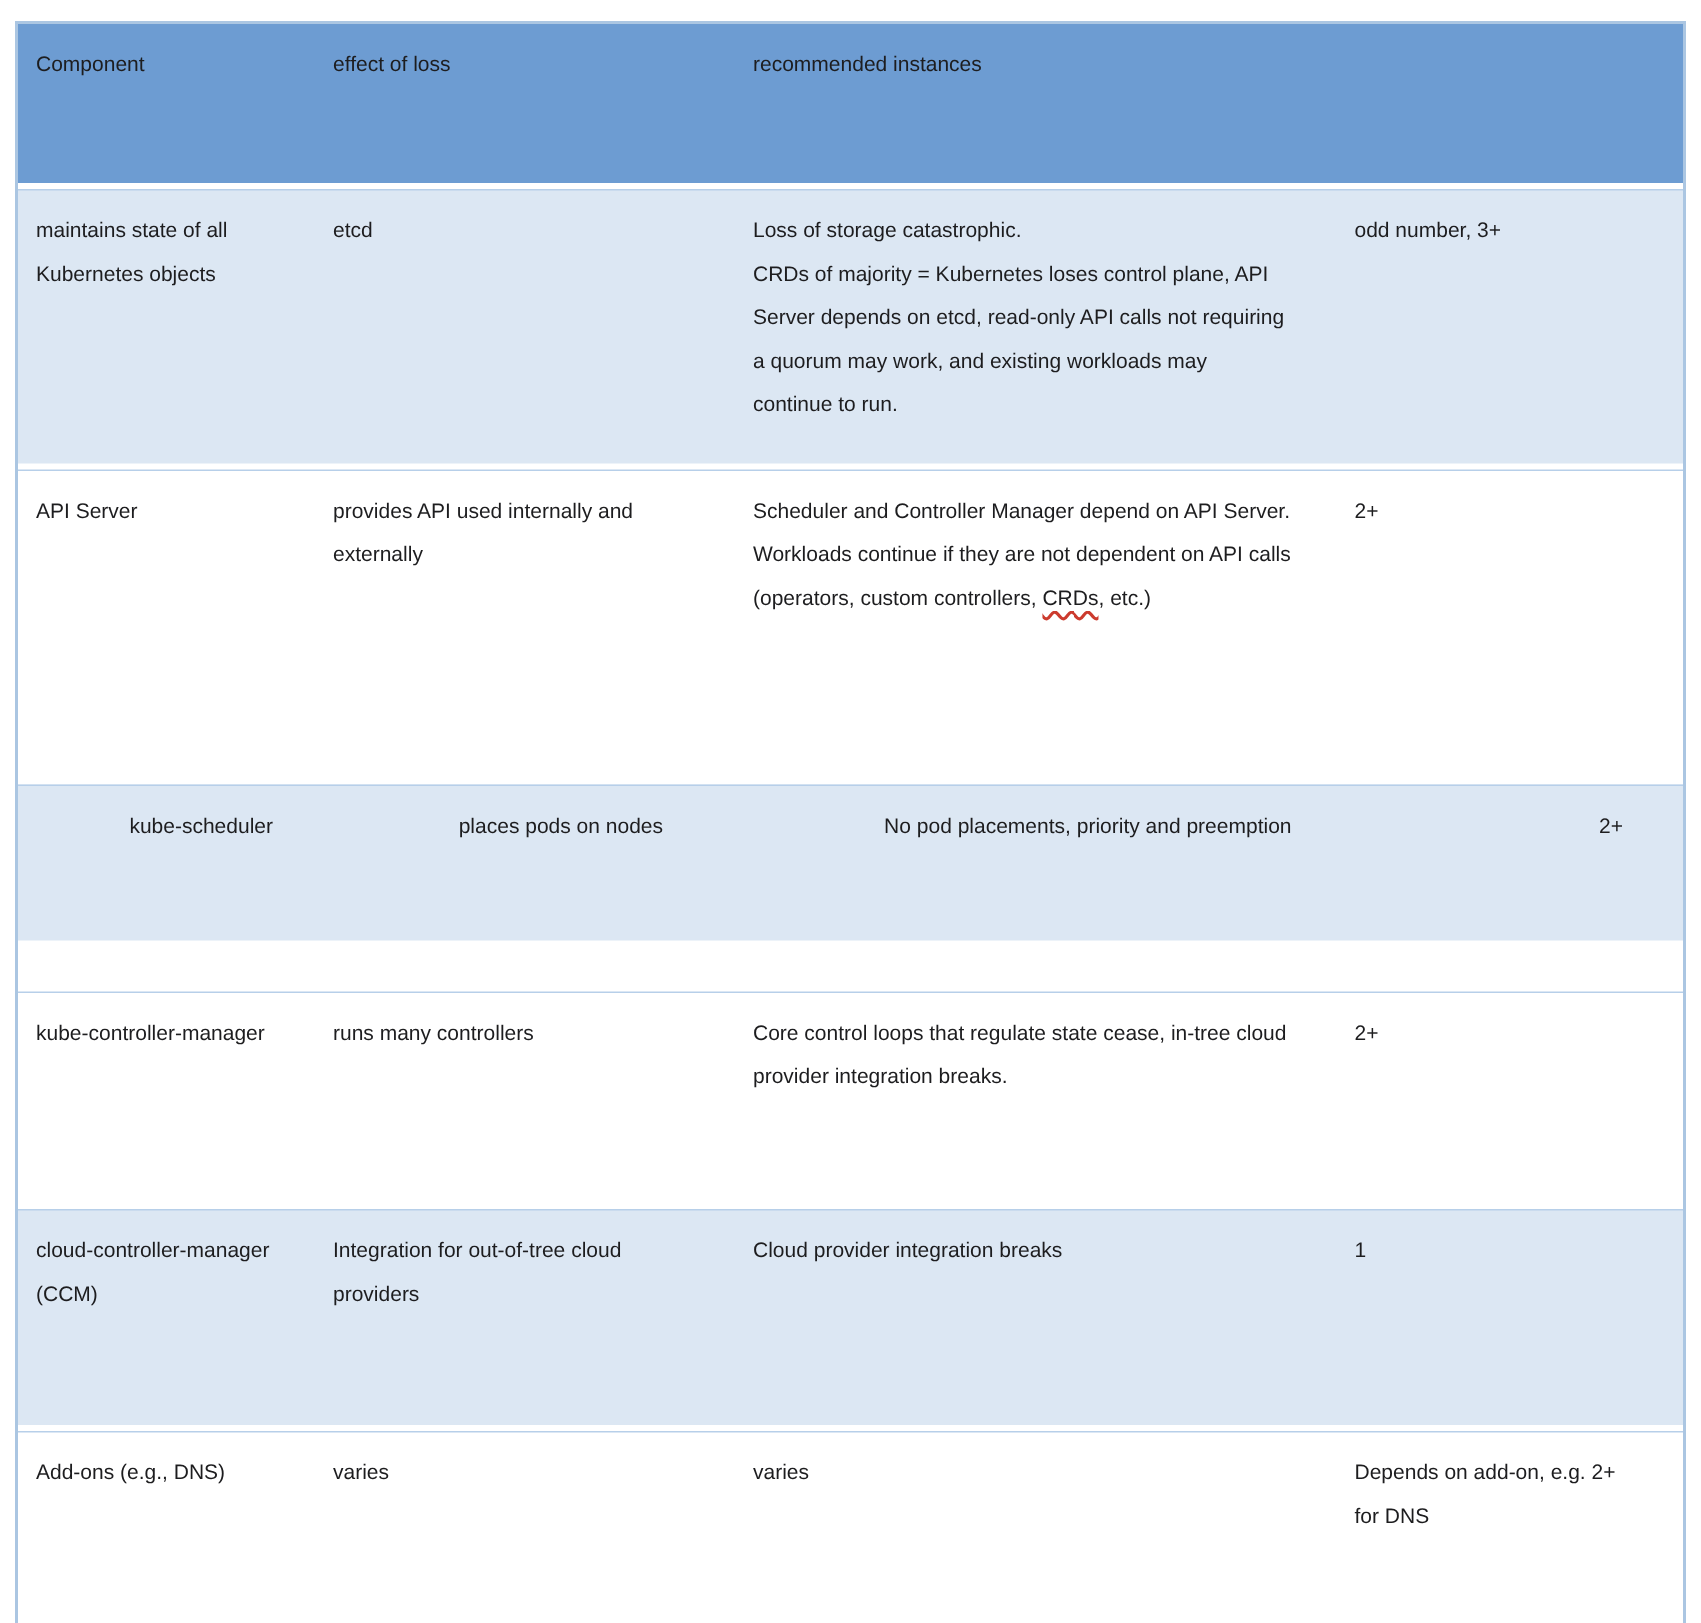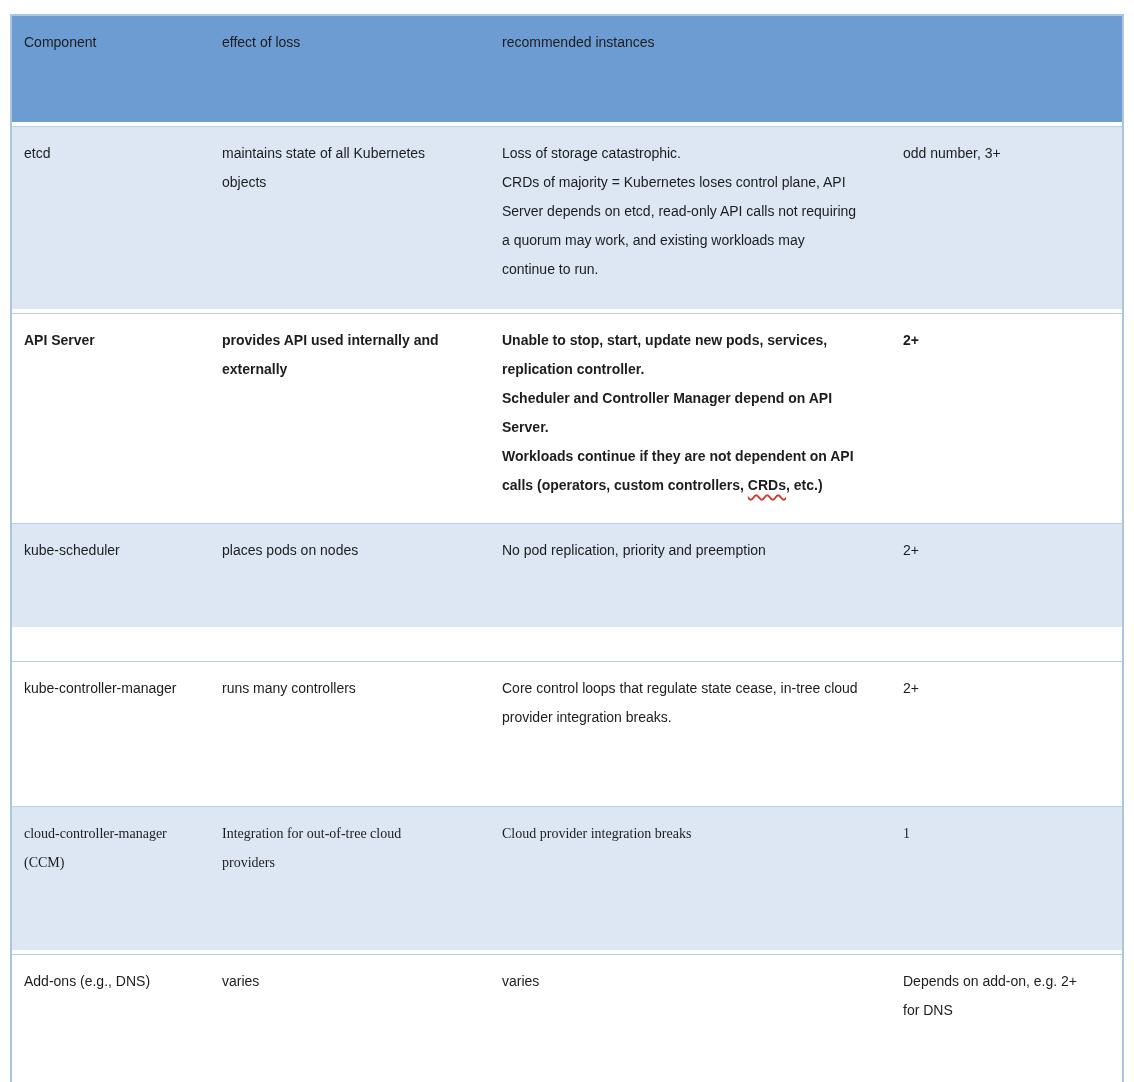--- a/index.html
+++ b/index.html
@@ -57,55 +57,54 @@
 <body>
 
 <div class="doc-table">
   <div class="row header">
     <div class="cell col-component">Component</div>
     <div class="cell col-effect">effect of loss</div>
     <div class="cell col-instances">recommended instances</div>
   </div>
   <div>
       <div class="row body-row shaded" style="min-height: 183px;">
+        <div class="cell col-role">maintains state of all Kubernetes objects</div>
         <div class="cell col-component">etcd</div>
-        <div class="cell col-role">maintains state of all Kubernetes objects</div>
         <div class="cell col-effect">
           <div class="para">Loss of storage catastrophic.</div>
           <div class="para">CRDs of majority = Kubernetes loses control plane, API Server depends on etcd, read-only API calls not requiring a quorum may work, and existing workloads may continue to run.</div>
         </div>
         <div class="cell col-instances">odd number, 3+</div>
       </div>
-      <div class="row body-row" style="min-height: 206px; font-weight: bold;">
+      <div class="row body-row" style="min-height: 206px;">
         <div class="cell col-component">API Server</div>
         <div class="cell col-role">provides API used internally and externally</div>
         <div class="cell col-effect">
-          <div class="para">Unable to stop, start, update new pods, services, replication controller.</div>
           <div class="para">Scheduler and Controller Manager depend on API Server.</div>
           <div class="para">Workloads continue if they are not dependent on API calls (operators, custom controllers, <span class="misspell">CRDs</span>, etc.)</div>
         </div>
         <div class="cell col-instances">2+</div>
       </div>
-      <div class="row body-row shaded" style="min-height: 104px;">
+      <div class="row body-row shaded" style="min-height: 104px; text-align: right;">
         <div class="cell col-component">kube-scheduler</div>
         <div class="cell col-role">places pods on nodes</div>
         <div class="cell col-effect">
-          <div class="para">No pod replication, priority and preemption</div>
+          <div class="para">No pod placements, priority and preemption</div>
         </div>
         <div class="cell col-instances">2+</div>
       </div>
       <div class="row body-row" style="min-height: 141px; margin-top: 34px;">
         <div class="cell col-component">kube-controller-manager</div>
         <div class="cell col-role">runs many controllers</div>
         <div class="cell col-effect">
           <div class="para">Core control loops that regulate state cease, in-tree cloud provider integration breaks.</div>
         </div>
         <div class="cell col-instances">2+</div>
       </div>
-      <div class="row body-row shaded" style="min-height: 144px; font-family: Liberation Serif, serif;">
+      <div class="row body-row shaded" style="min-height: 144px;">
         <div class="cell col-component">cloud-controller-manager (CCM)</div>
         <div class="cell col-role">Integration for out-of-tree cloud providers</div>
         <div class="cell col-effect">
           <div class="para">Cloud provider integration breaks</div>
         </div>
         <div class="cell col-instances">1</div>
       </div>
       <div class="row body-row" style="min-height: 145px;">
         <div class="cell col-component">Add-ons (e.g., DNS)</div>
         <div class="cell col-role">varies</div>

